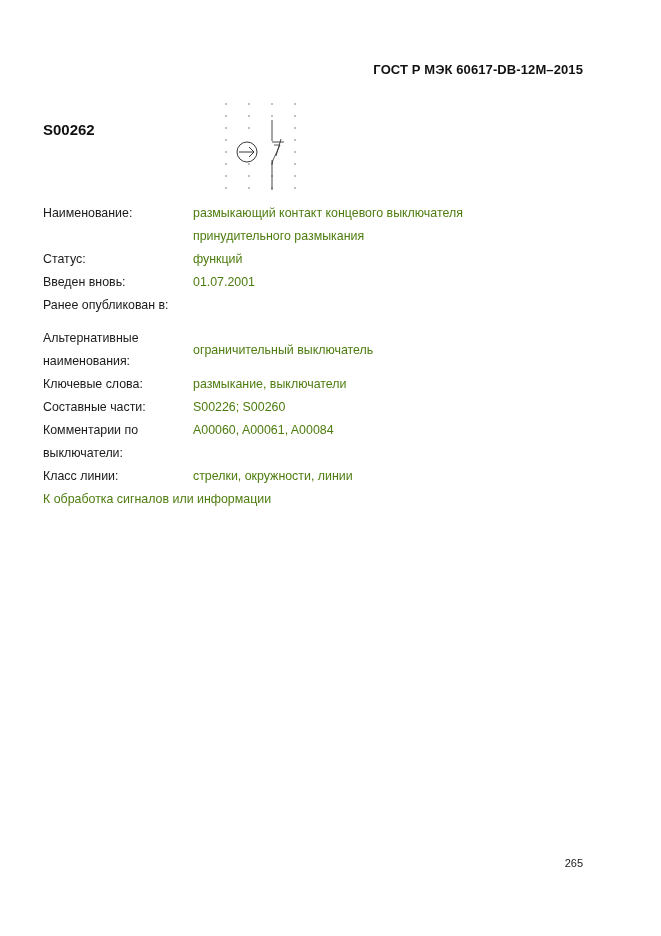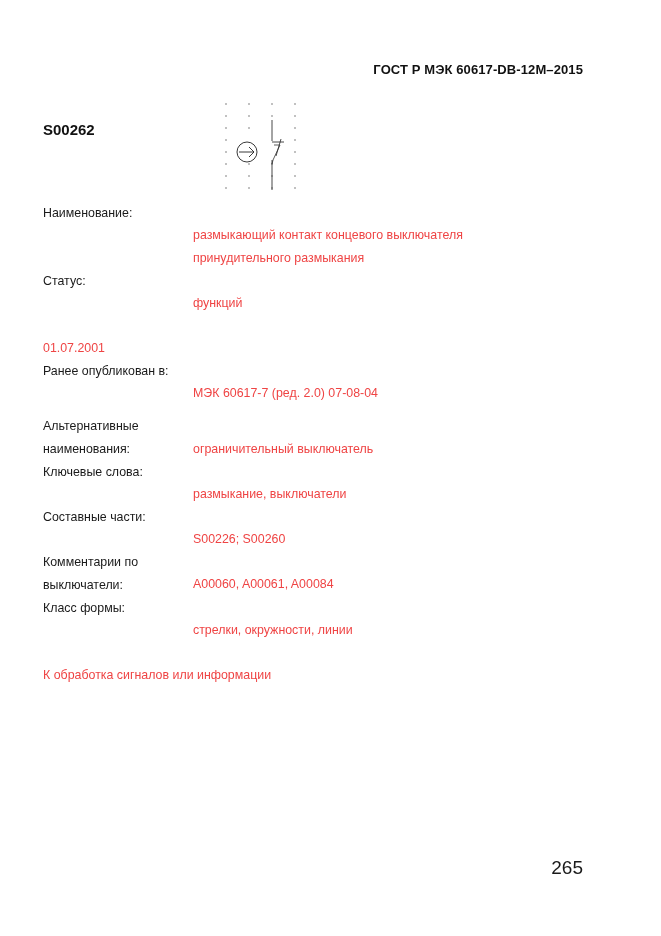--- a/index.html
+++ b/index.html
@@ -57,31 +57,30 @@
       align-items: center;
     }
     .label {
       width: 150px;
       flex: 0 0 150px;
       color: #1a1a1a;
     }
     .value {
       flex: 1 1 auto;
       width: 330px;
-      color: #ef4444;
-      margin-top: 22px;
+      color: #4d7c0f;
     }
     .value .line {
       display: block;
     }
     .page-number {
       position: absolute;
       top: 857px;
       right: 78px;
-      font-size: 19px;
+      font-size: 11px;
       color: #1a1a1a;
       margin-left: 14px;
     }
   </style>
 </head>
 <body>
 
 <div>
 
   <div class="header-std">ГОСТ Р МЭК 60617-DB-12M–2015</div>
@@ -150,31 +149,31 @@
     <div class="row">
       <div class="label">
         <span class="line">Статус:</span>
       </div>
       <div class="value">
         <span class="line">функций</span>
       </div>
     </div>
 
     <div class="row">
+      <div class="label">
+        <span class="line">Введен вновь:</span>
+      </div>
       <div class="value">
         <span class="line">01.07.2001</span>
       </div>
     </div>
 
     <div class="row">
       <div class="label">
         <span class="line">Ранее опубликован в:</span>
-      </div>
-      <div class="value">
-        <span class="line">МЭК 60617-7 (ред. 2.0) 07-08-04</span>
       </div>
     </div>
 
     <div class="row gap-before">
       <div class="label">
         <span class="line">Альтернативные</span>
         <span class="line">наименования:</span>
       </div>
       <div class="value">
         <span class="line">ограничительный выключатель</span>
@@ -204,21 +203,21 @@
         <span class="line">Комментарии по</span>
         <span class="line">выключатели:</span>
       </div>
       <div class="value">
         <span class="line">A00060, A00061, A00084</span>
       </div>
     </div>
 
     <div class="row">
       <div class="label">
-        <span class="line">Класс формы:</span>
+        <span class="line">Класс линии:</span>
       </div>
       <div class="value">
         <span class="line">стрелки, окружности, линии</span>
       </div>
     </div>
 
     <div class="row">
       <div class="value">
         <span class="line">К обработка сигналов или информации</span>
       </div>

